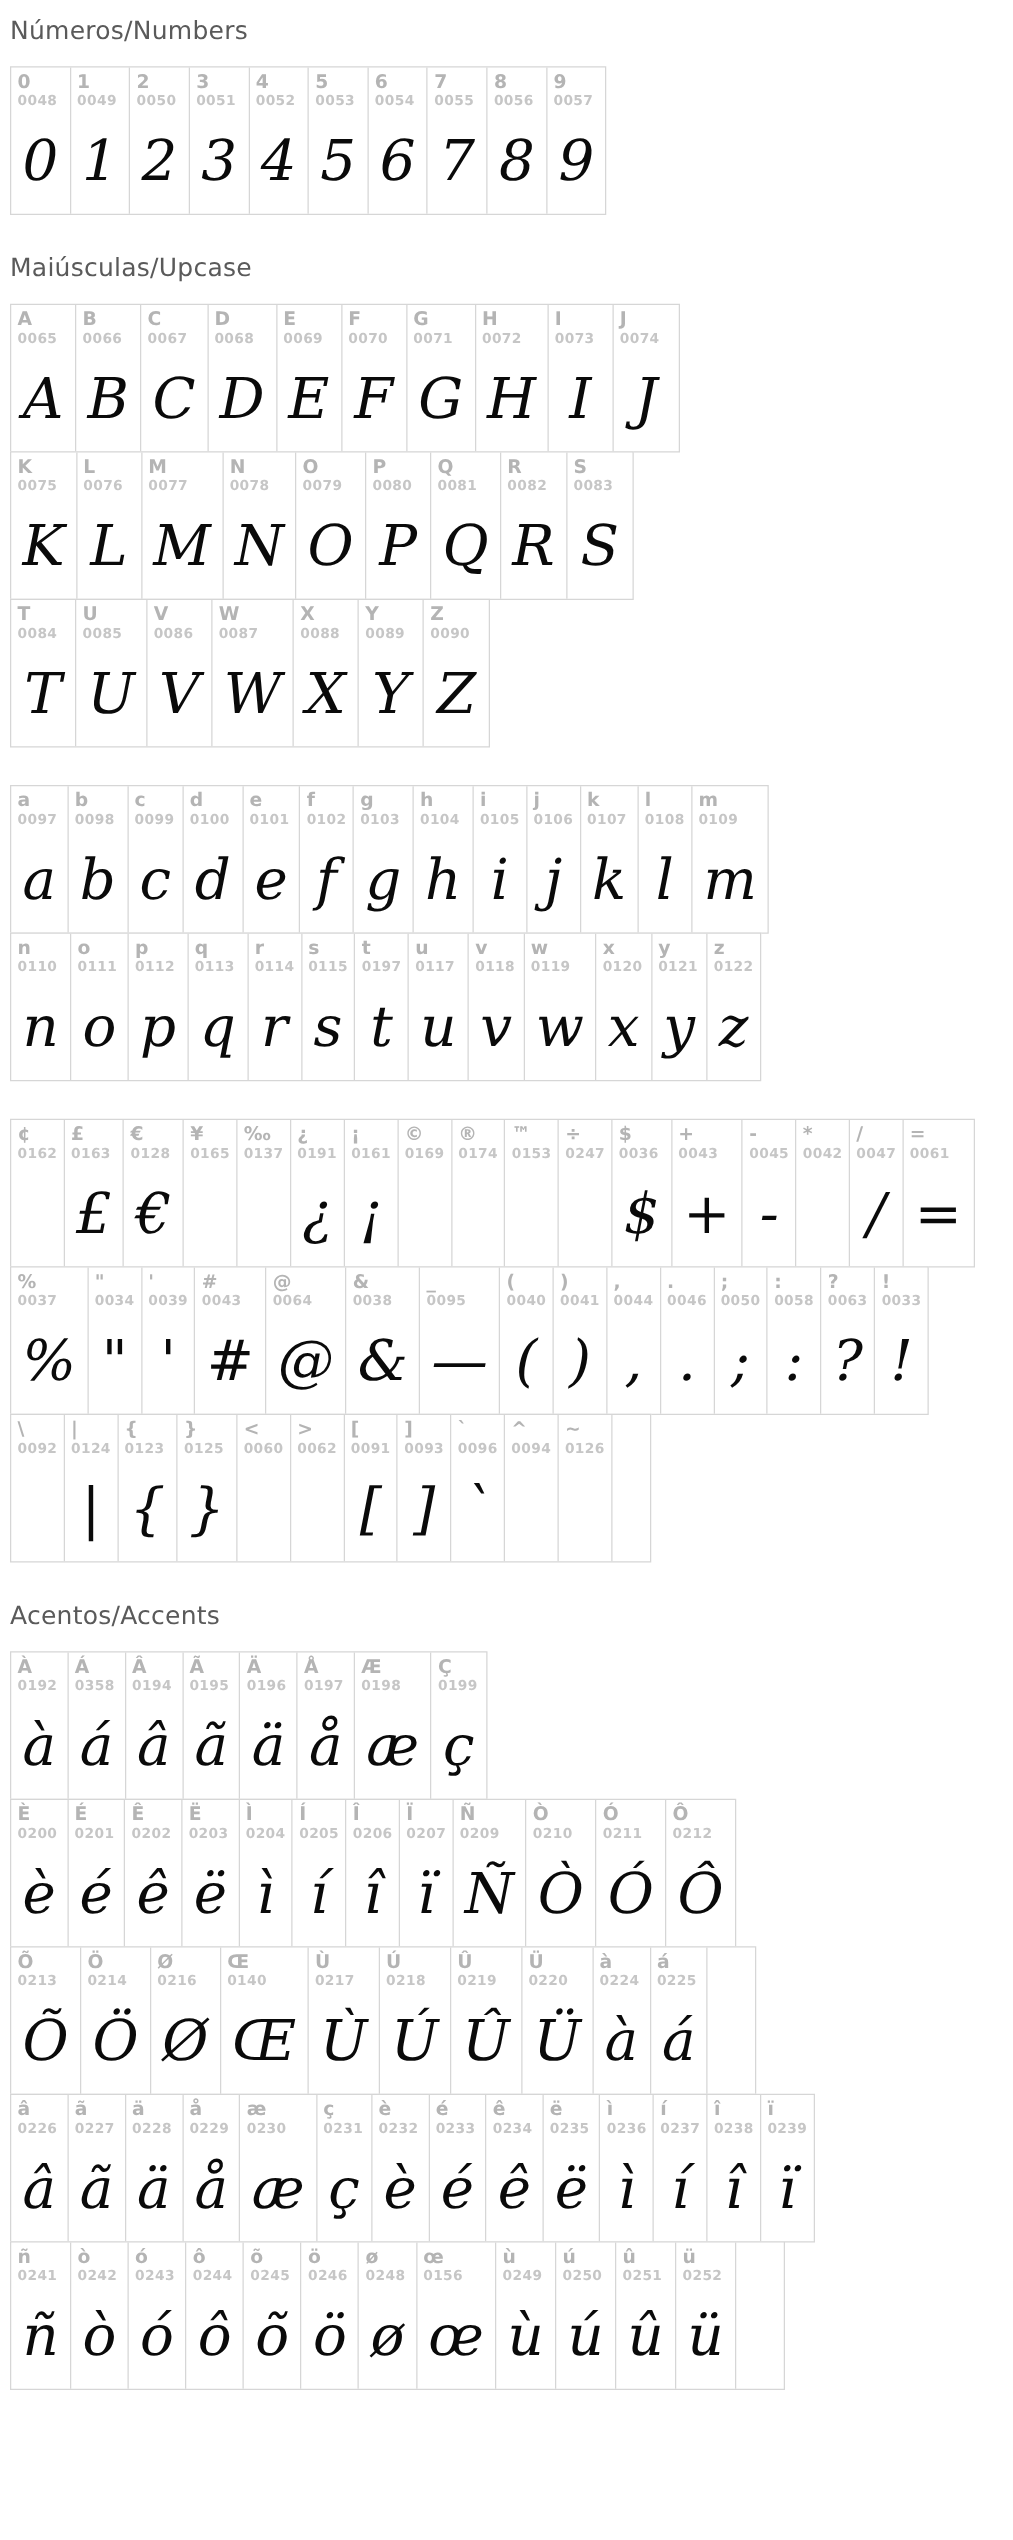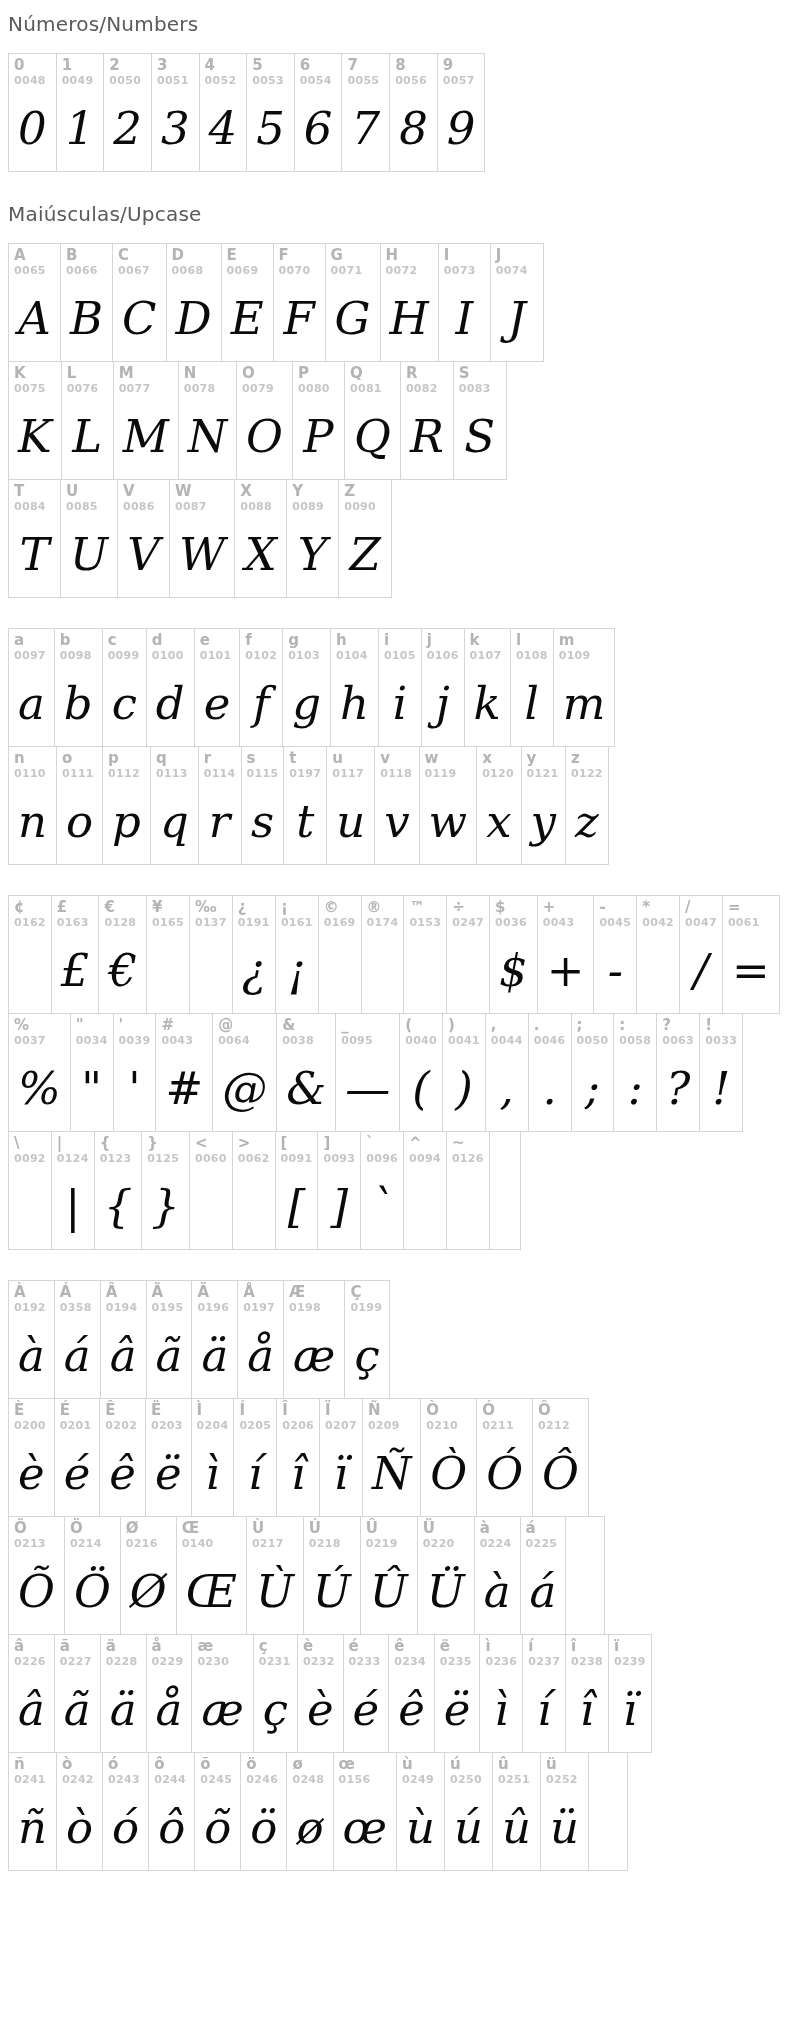--- a/index.html
+++ b/index.html
@@ -633,20 +633,21 @@
           <div class="char-glyph"></div>
         </div>
         <div class="glyph-cell">
           <div class="char-label"></div>
           <div class="char-code"></div>
           <div class="char-glyph"></div>
         </div>
       </div>
     </section>
     <section class="charmap-section sec-4">
+      <h2 class="section-title">Acentos/Accents</h2>
       <div class="glyph-row">
         <div class="glyph-cell">
           <div class="char-label">À</div>
           <div class="char-code">0192</div>
           <div class="char-glyph">à</div>
         </div>
         <div class="glyph-cell">
           <div class="char-label">Á</div>
           <div class="char-code">0358</div>
           <div class="char-glyph">á</div>

